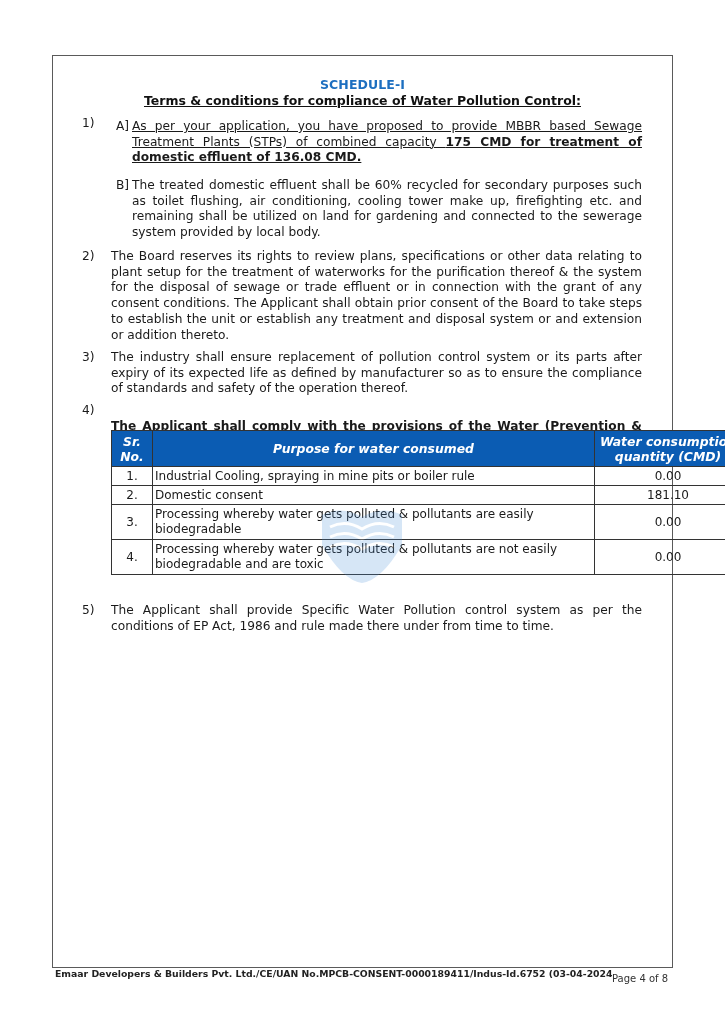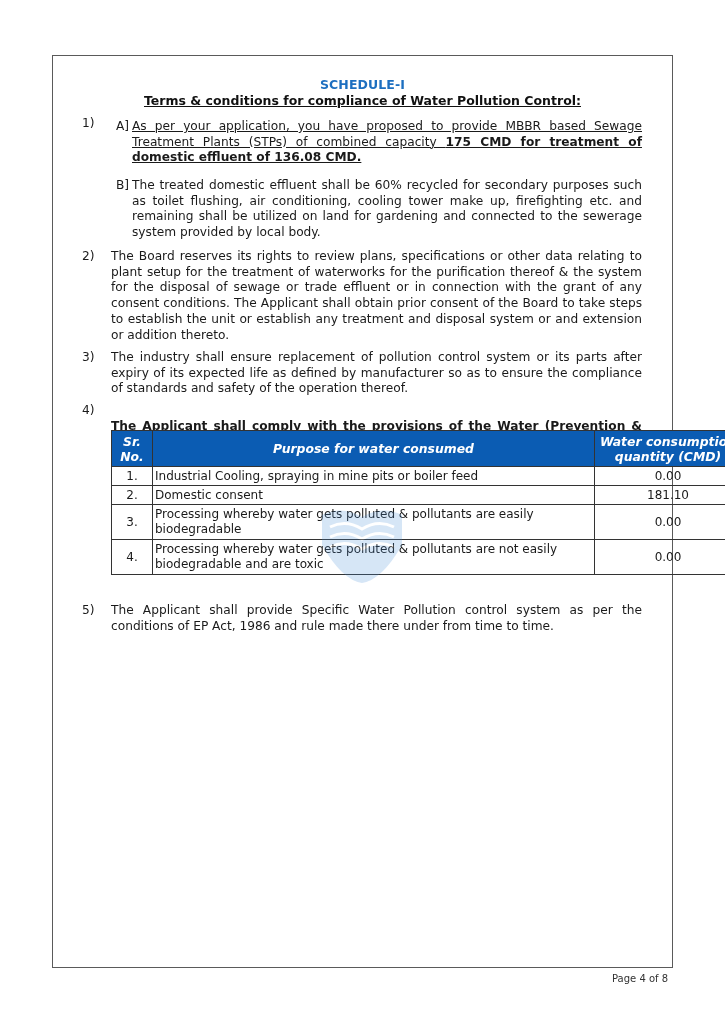--- a/index.html
+++ b/index.html
@@ -89,21 +89,21 @@
   <thead>
     <tr>
       <th style="width:41px;">Sr. No.</th>
       <th>Purpose for water consumed</th>
       <th style="width:147px;">Water consumption quantity (CMD)</th>
     </tr>
   </thead>
   <tbody>
     <tr class="r1">
       <td class="c-sr">1.</td>
-      <td>Industrial Cooling, spraying in mine pits or boiler feed</td>
+      <td>Industrial Cooling, spraying in mine pits or boiler rule</td>
       <td class="c-val">0.00</td>
     </tr>
     <tr class="r2">
       <td class="c-sr">2.</td>
       <td>Domestic consent</td>
       <td class="c-val">181.10</td>
     </tr>
     <tr class="r3">
       <td class="c-sr">3.</td>
       <td>Processing whereby water gets polluted &amp; pollutants are easily biodegradable</td>
@@ -121,14 +121,15 @@
   <path d="M10 10 Q30 0 50 12 Q70 0 90 10 L90 40 Q70 75 50 78 Q30 75 10 40 Z" fill="#4a90d9"></path>
   <path d="M18 22 Q34 14 50 24 Q66 14 82 22" stroke="#ffffff" stroke-width="3" fill="none"></path>
   <path d="M18 32 Q34 24 50 34 Q66 24 82 32" stroke="#ffffff" stroke-width="3" fill="none"></path>
   <path d="M18 42 Q34 34 50 44 Q66 34 82 42" stroke="#ffffff" stroke-width="3" fill="none"></path>
 </svg>
 
 <div class="num" style="left:82px; top:603px;">5)</div>
 <div class="para" style="left:111px; top:603px; width:531px;">The Applicant shall provide Specific Water Pollution control system as per the conditions of EP Act, 1986 and rule made there under from time to time.</div>
 
 <div class="footer-left">
+  <div>Emaar Developers &amp; Builders Pvt. Ltd./CE/UAN No.MPCB-CONSENT-0000189411/Indus-Id.6752 (03-04-2024</div>
 </div>
 <div class="footer-right">Page 4 of 8</div>
 
 </body></html>

